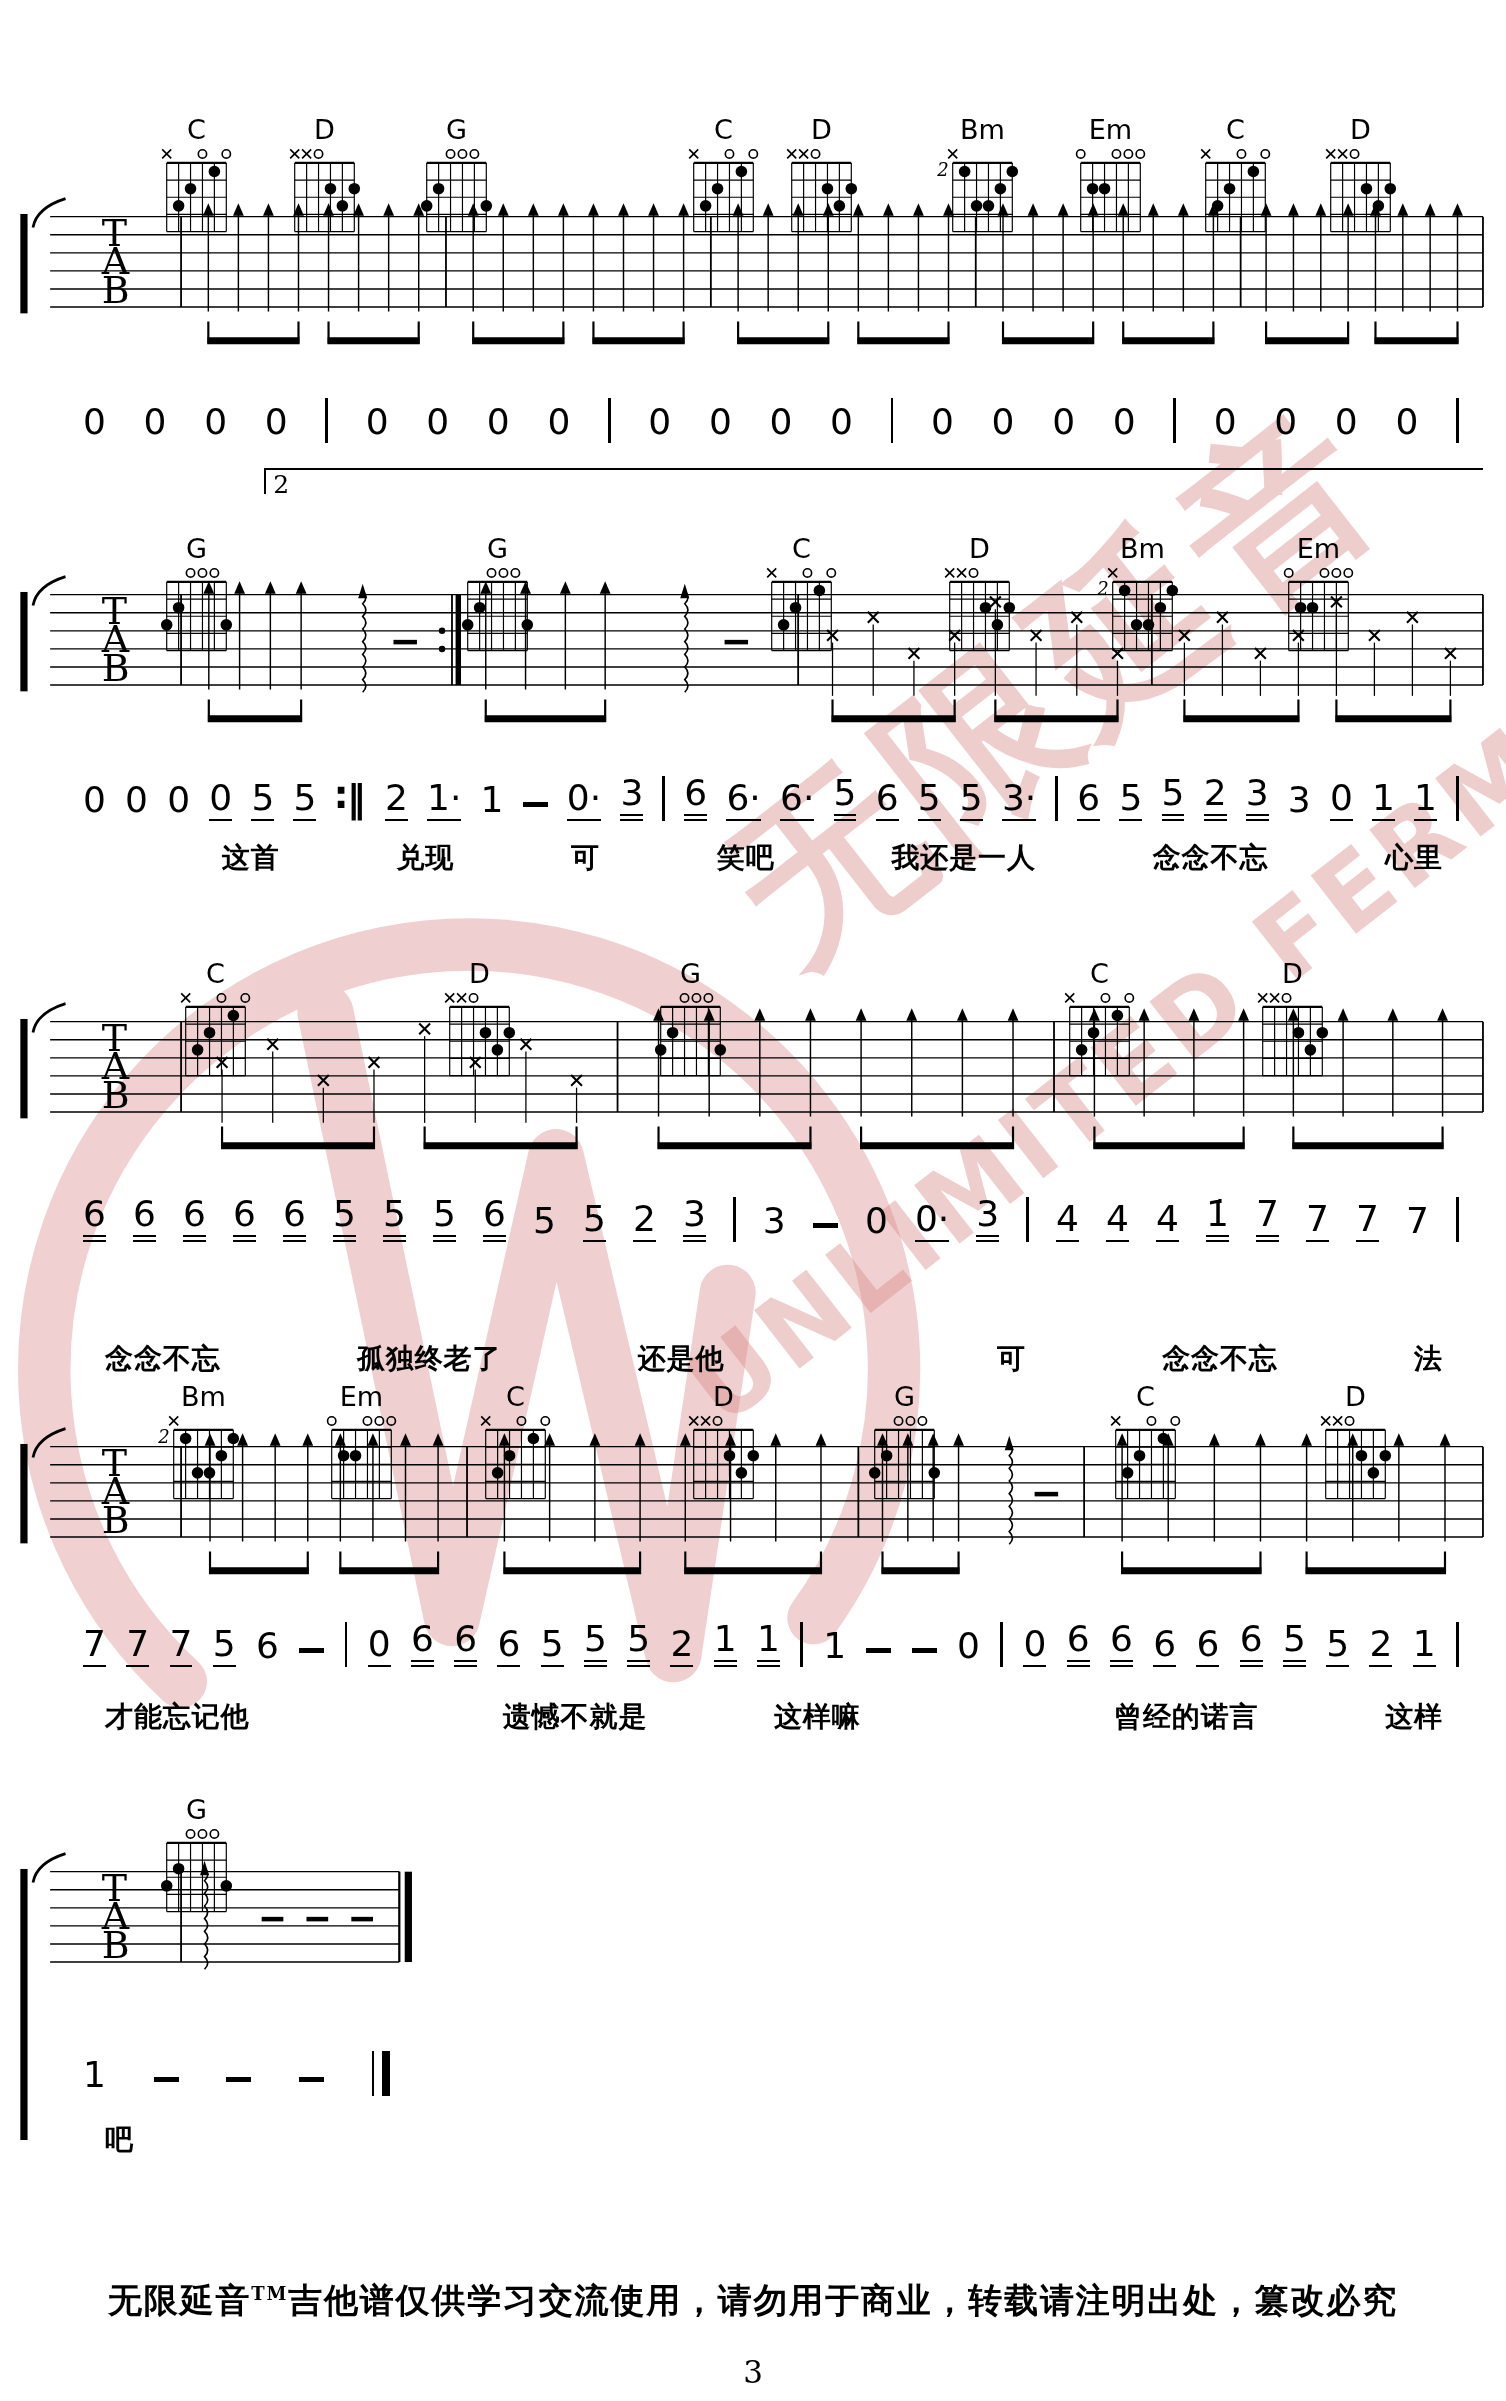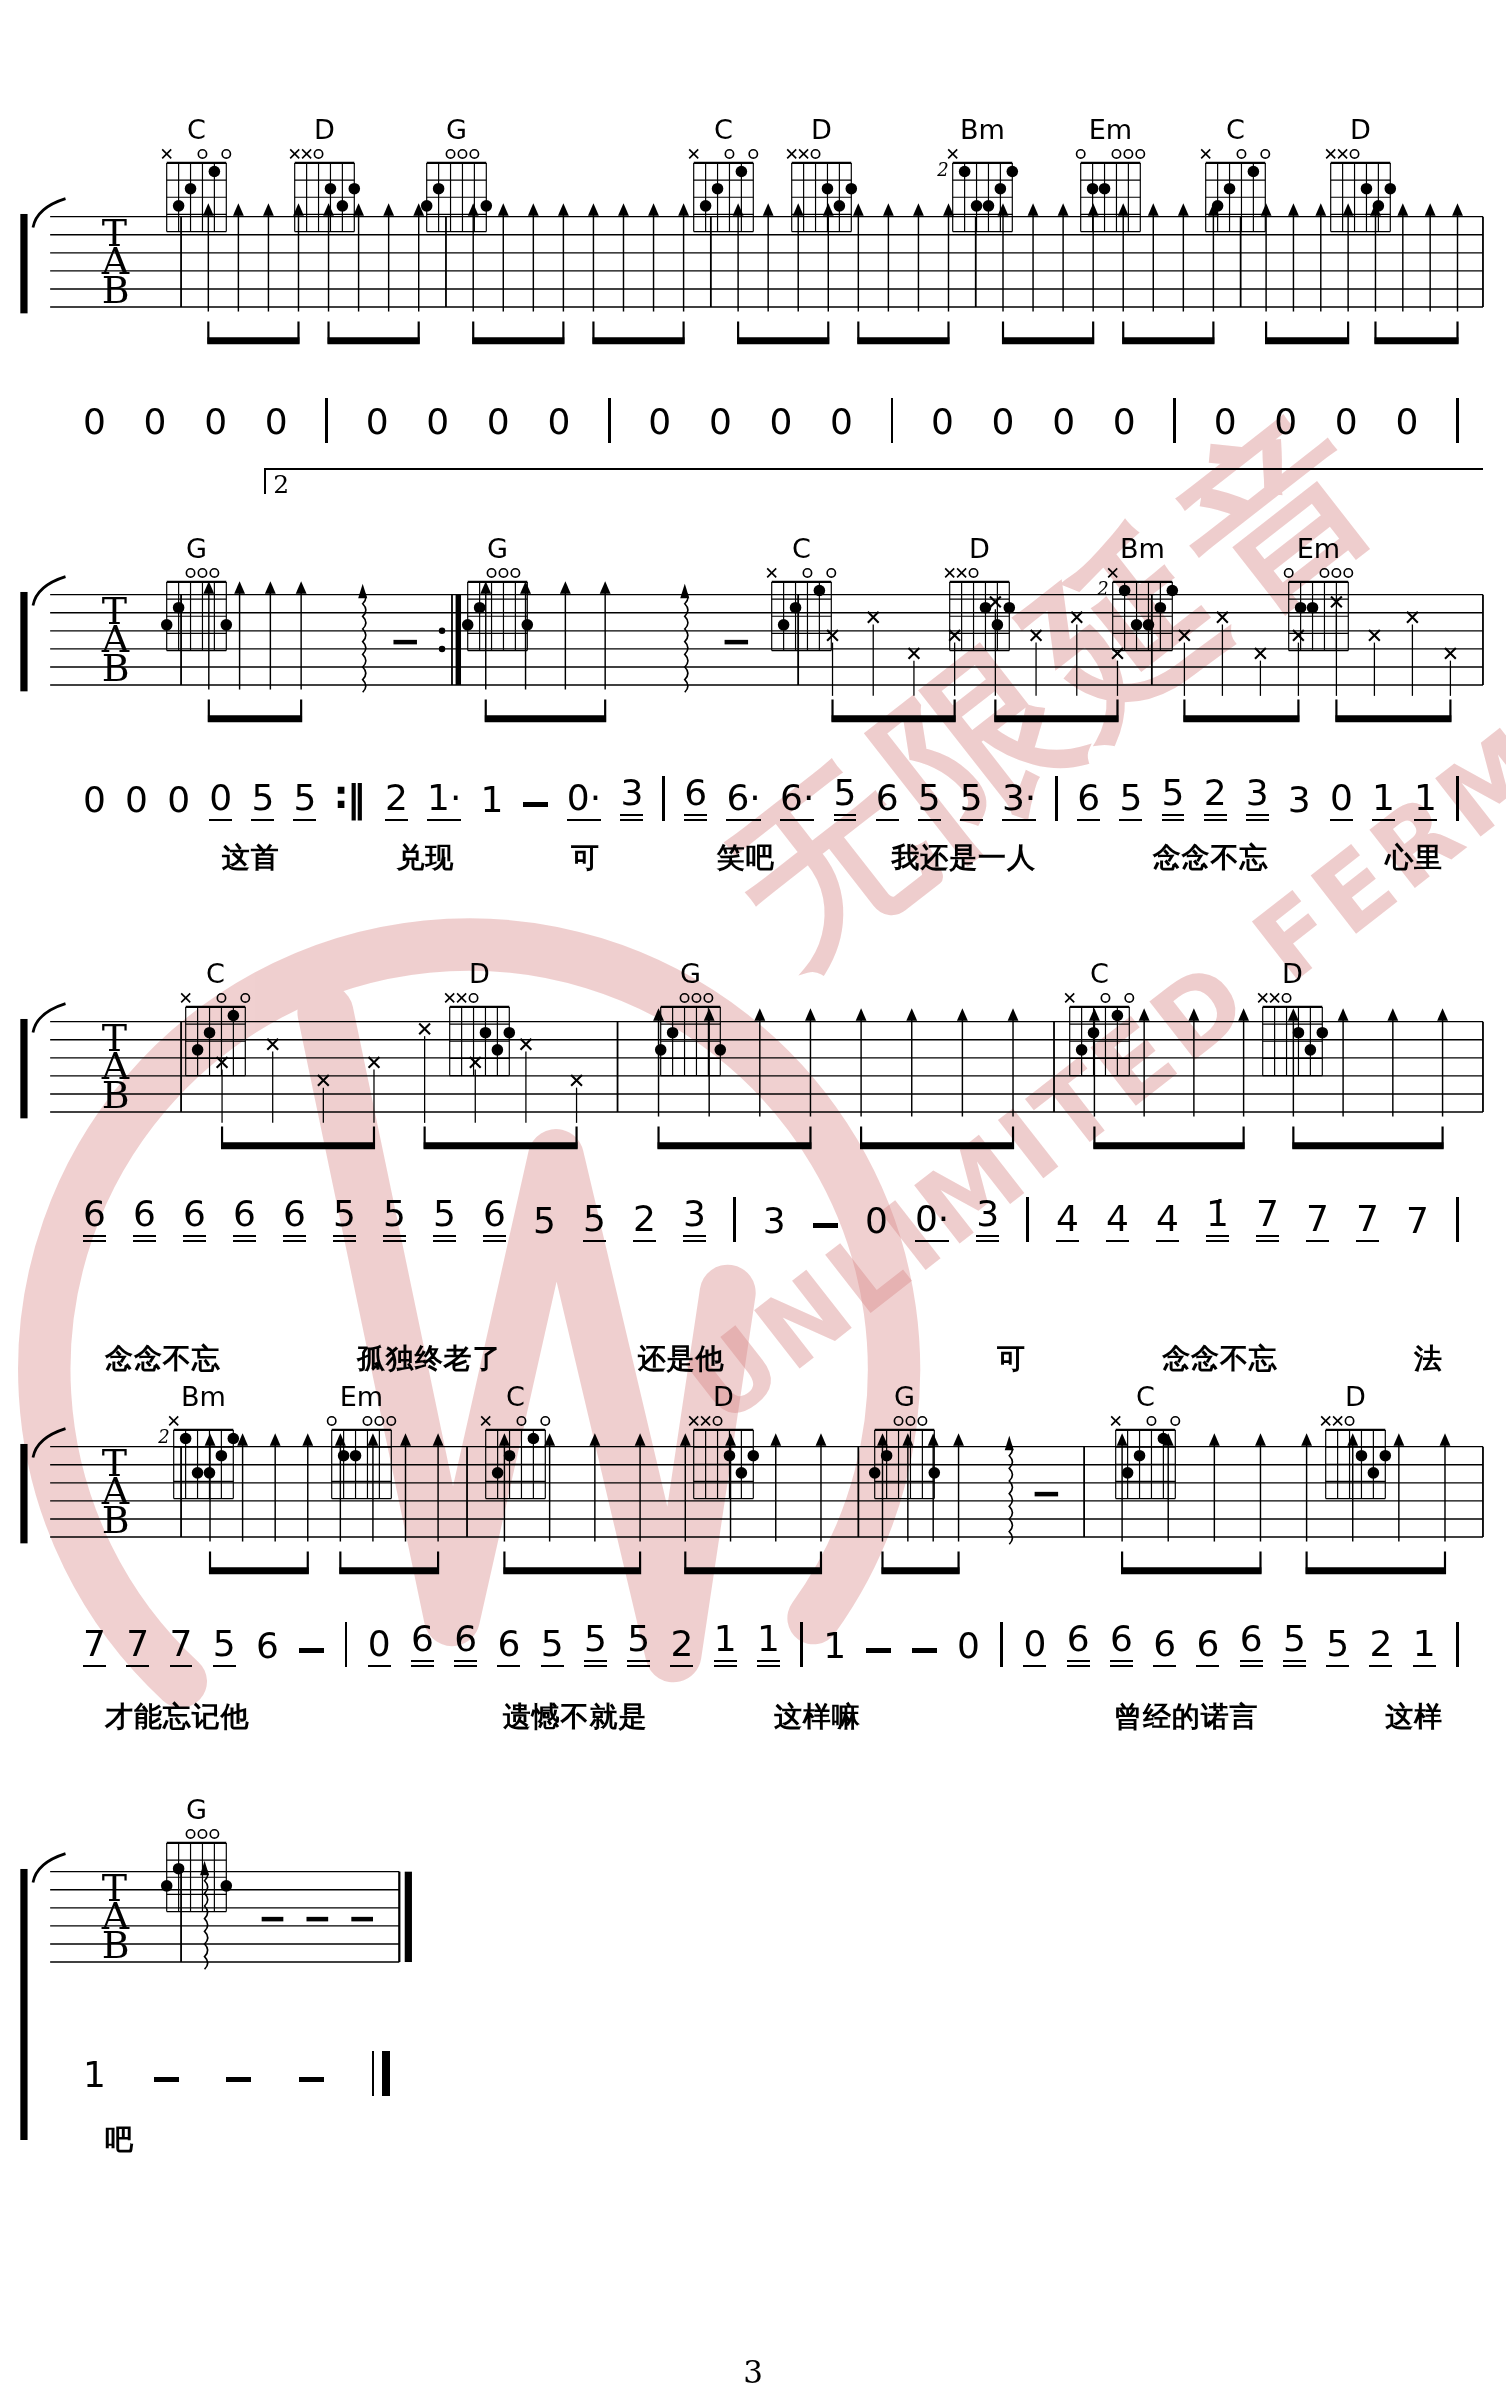--- a/index.html
+++ b/index.html
@@ -1184,16 +1184,17 @@
         <span class="dash"></span>
         <span class="dash"></span>
         <span class="dash"></span>
         <span class="fin"></span>
       </div>
       <div class="lyr" style="top: 2121px; right: auto; width: 307px;">
         <span>吧</span>
       </div>
     </div>
 
+  <div class="footer"><span>无限延音</span><sup>TM</sup><span>吉他谱仅供学习交流使用，请勿用于商业，转载请注明出处，篡改必究</span></div>
 
   <div class="pagenum">3</div>
 </div>
 
 
 </body></html>

